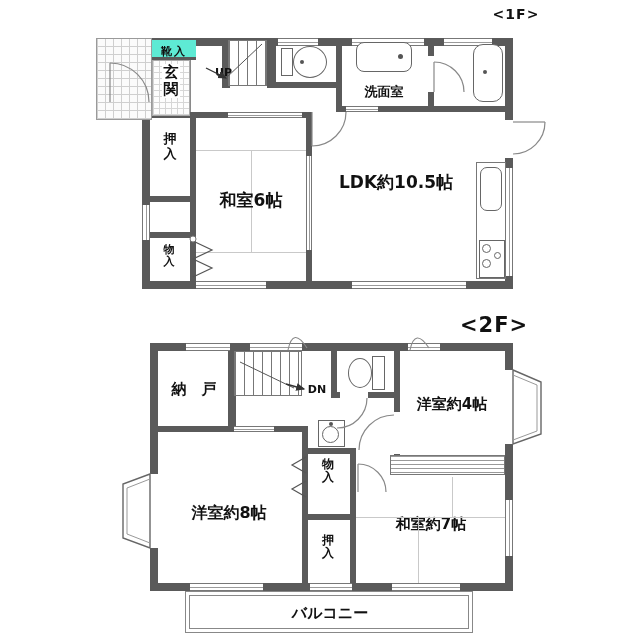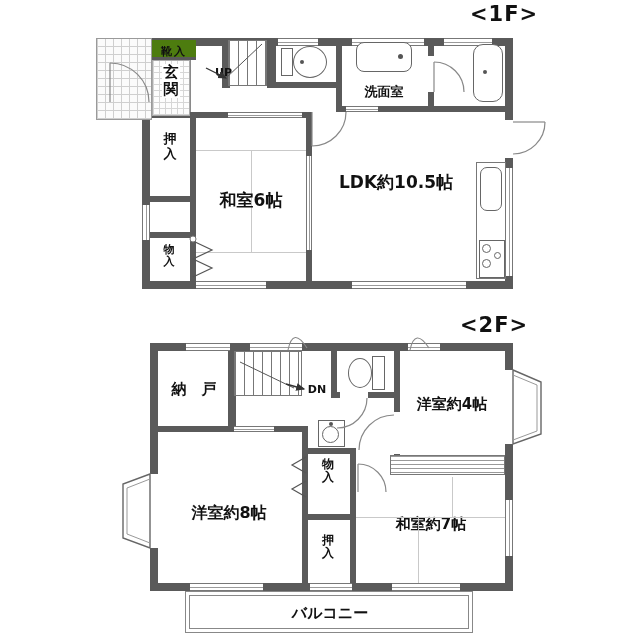--- a/index.html
+++ b/index.html
@@ -28,21 +28,21 @@
   .louver{position:absolute;border:1px solid #777;box-sizing:border-box;background-color:#fff;
     background-image:repeating-linear-gradient(180deg,#999 0 1px,transparent 1px 4px);}
   .balc{position:absolute;border:1.5px solid #888;box-sizing:border-box;background:#fff;}
   .balc-in{position:absolute;inset:3px;border:1px solid #888;}
   svg.ovl{position:absolute;left:0;top:0;width:640px;height:640px;pointer-events:none;}
 </style>
 </head>
 <body>
 
 <div>
-  <div class="lbl" style="left:504px;top:14px;font-size:21px;letter-spacing:1px;">&lt;1F&gt;</div>
+  <div class="lbl" style="left:516px;top:14px;font-size:14px;letter-spacing:1px;">&lt;1F&gt;</div>
 
   <div class="w" style="left:142px;top:38px;width:371px;height:8px;"></div>
   <div class="w" style="left:142px;top:281px;width:371px;height:8px;"></div>
   <div class="w" style="left:142px;top:38px;width:8px;height:251px;"></div>
   <div class="w" style="left:505px;top:38px;width:8px;height:251px;"></div>
 
   <div class="w" style="left:222px;top:38px;width:8px;height:50px;"></div>
   <div class="w" style="left:267px;top:38px;width:9px;height:50px;"></div>
   <div class="w" style="left:267px;top:82px;width:69px;height:6px;"></div>
   <div class="w" style="left:336px;top:38px;width:6px;height:74px;"></div>
@@ -62,21 +62,21 @@
   <div class="winH" style="left:352px;top:281px;width:114px;"></div>
   <div class="winV" style="left:142px;top:205px;height:35px;"></div>
   <div class="gap" style="left:505px;top:120px;width:8px;height:38px;"></div>
   <div class="winV" style="left:505px;top:168px;height:108px;"></div>
   <div class="winH" style="left:346px;top:106px;width:32px;height:6px;"></div>
   <div class="gap" style="left:428px;top:56px;width:6px;height:36px;"></div>
   <div class="winH" style="left:228px;top:112px;width:74px;height:6px;"></div>
   <div class="winV" style="left:306px;top:156px;width:6px;height:94px;"></div>
 
   <div class="grid8" style="left:96px;top:38px;width:56px;height:82px;"></div>
-  <div style="position:absolute;left:152px;top:40px;width:44px;height:20px;background:#4d7c0f;border-bottom:3px solid #5a5a5a;box-sizing:border-box;text-align:center;">
+  <div style="position:absolute;left:152px;top:40px;width:44px;height:20px;background:#5eead4;border-bottom:3px solid #5a5a5a;box-sizing:border-box;text-align:center;">
     <span class="" style="font-size:11px;font-weight:700;letter-spacing:2px;line-height:17px;">靴入</span>
   </div>
   <div class="grid5" style="left:152px;top:60px;width:38px;height:56px;"></div>
   <div class="vlbl" style="left:162px;top:64px;width:18px;font-size:15px;background:#fff;">玄関</div>
 
   <div class="stairs" style="left:228px;top:40px;width:39px;height:46px;"></div>
   <div class="lbl" style="left:206px;top:72px;font-size:11px;padding-left:35px;">UP</div>
 
   <div class="fix" style="left:281px;top:48px;width:12px;height:28px;"></div>
   <div class="fix round" style="left:293px;top:46px;width:34px;height:32px;"></div>

